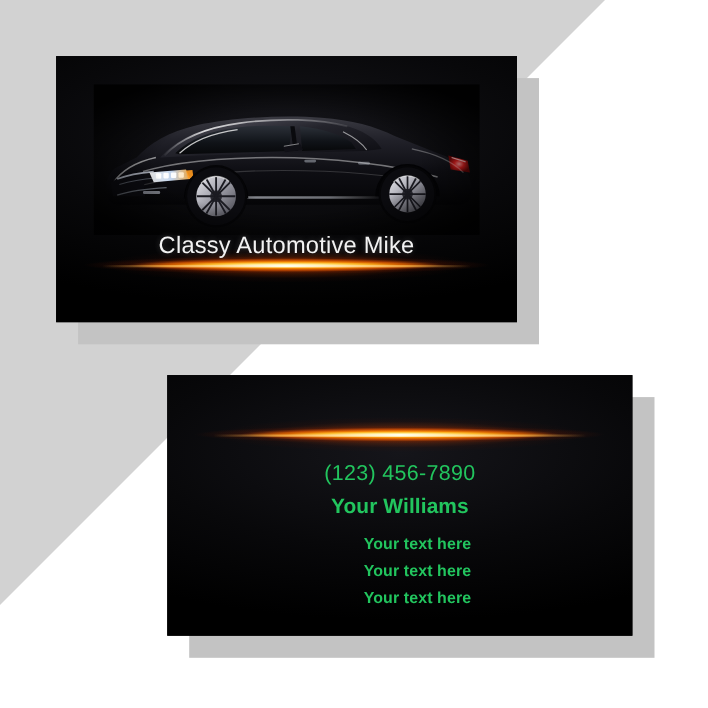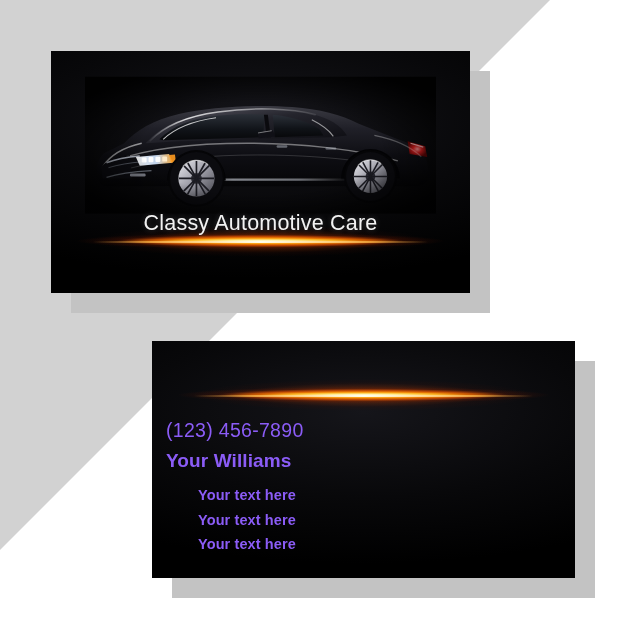--- a/index.html
+++ b/index.html
@@ -146,23 +146,23 @@
   #card-back { left: 152px; top: 341px; width: 423px; height: 237px; }
   #card-back-shadow { left: 172px; top: 361px; width: 423px; height: 237px; }
 
   #back-flare { top: 32px; height: 44px; }
 
   .back-text {
     position: absolute;
     left: 0;
     right: 0;
     top: 78px;
-    color: #8b5cf6;
+    text-align: center;
+    color: #22c55e;
     font-family: "Liberation Sans", sans-serif;
-    margin-left: 14px;
   }
   .phone {
     font-size: 19.5px;
     font-weight: 400;
     letter-spacing: 0.3px;
     margin-bottom: 8px;
   }
   .person {
     font-size: 19px;
     font-weight: 700;
@@ -331,21 +331,21 @@
       </svg>
     </div>
 
     <div class="flare" id="front-flare">
       <div class="haze"></div>
       <div class="band"></div>
       <div class="core"></div>
       <div class="hair"></div>
     </div>
 
-    <div class="brand-title">Classy Automotive Care</div>
+    <div class="brand-title">Classy Automotive Mike</div>
   </div>
 
   <div class="card-shadow" id="card-back-shadow"></div>
 
   <div class="card" id="card-back">
     <div class="card-bg"></div>
 
     <div class="flare" id="back-flare">
       <div class="haze"></div>
       <div class="band"></div>

